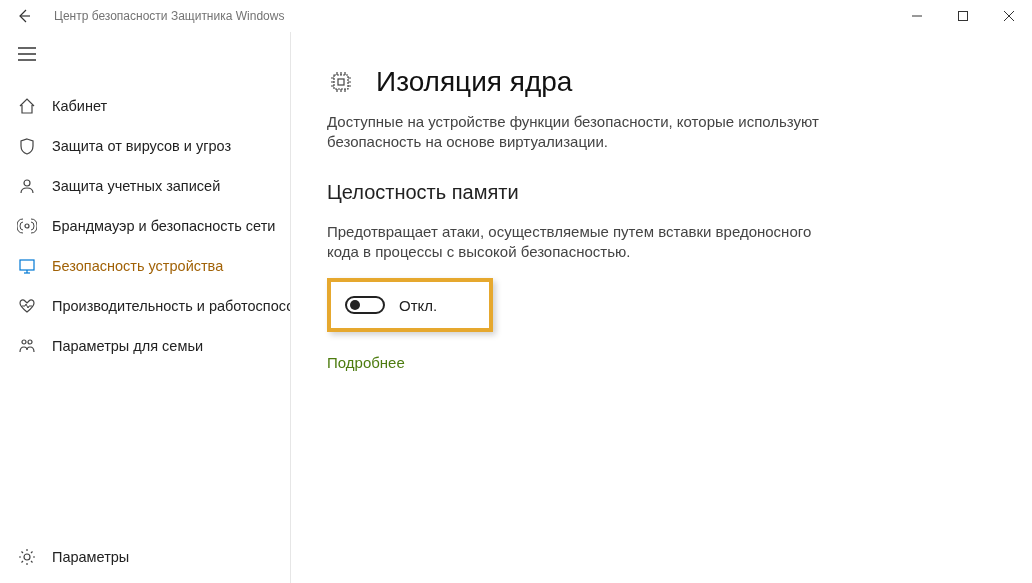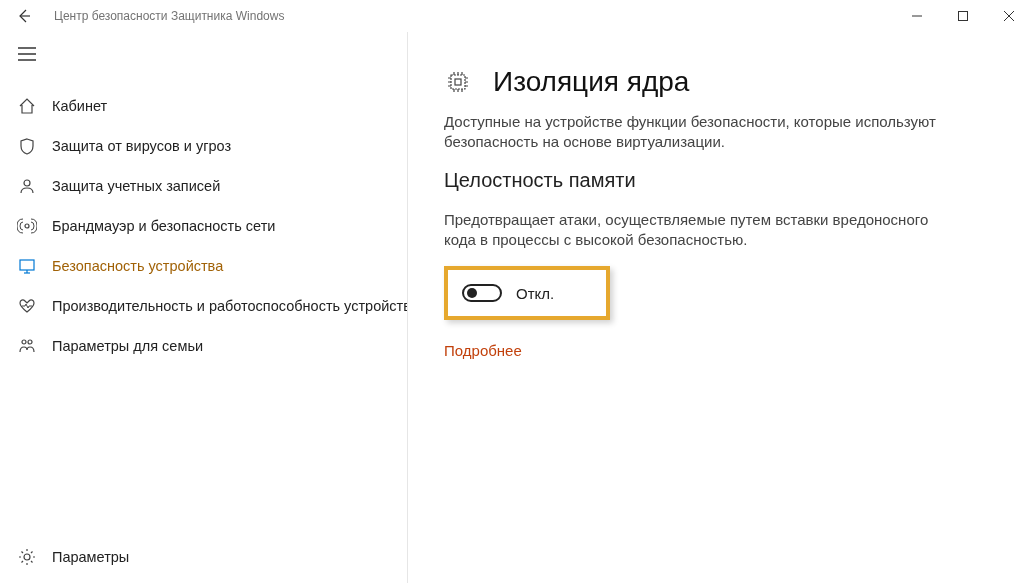--- a/index.html
+++ b/index.html
@@ -4,42 +4,42 @@
 <style>
   * { box-sizing: border-box; margin: 0; padding: 0; }
   html, body { width: 1032px; height: 583px; font-family: "Segoe UI", Arial, sans-serif; background: #fff; color: #000; overflow: hidden; }
   .titlebar { height: 32px; display: flex; align-items: center; position: relative; }
   .tb-back { width: 48px; height: 32px; display: flex; align-items: center; justify-content: center; cursor: pointer; }
   .tb-title { font-size: 12px; color: #737373; padding-left: 6px; }
   .tb-controls { position: absolute; right: 0; top: 0; display: flex; }
   .tb-btn { width: 46px; height: 32px; display: flex; align-items: center; justify-content: center; cursor: pointer; }
 
   .body { display: flex; height: calc(583px - 32px); }
-  .sidebar { width: 408px; border-right: 1px solid #e6e6e6; display: flex; flex-direction: column; position: relative; }
+  .sidebar { width: 291px; border-right: 1px solid #e6e6e6; display: flex; flex-direction: column; position: relative; }
   .hamburger { height: 44px; display: flex; align-items: center; padding-left: 18px; cursor: pointer; margin-bottom: 10px; }
   .nav { display: flex; flex-direction: column; }
   .nav-item { height: 40px; display: flex; align-items: center; cursor: pointer; padding-left: 16px; overflow: hidden; white-space: nowrap; }
   .nav-item .ico { width: 22px; height: 22px; display: flex; align-items: center; justify-content: center; flex-shrink: 0; }
   .nav-item .lbl { font-size: 14.5px; color: #222; padding-left: 14px; }
   .nav-item.active .lbl { color: #a16207; }
   .settings-item { margin-top: auto; margin-bottom: 6px; }
 
   .main { flex: 1; padding: 34px 36px; }
   .page-title-row { display: flex; align-items: center; gap: 21px; margin-bottom: 14px; }
   .page-title { font-size: 28px; font-weight: 400; color: #111; }
-  .page-desc { font-size: 15px; color: #444; line-height: 1.35; max-width: 520px; margin-bottom: 16px; }
+  .page-desc { font-size: 15px; color: #444; line-height: 1.35; max-width: 520px; margin-bottom: 28px; }
   .section-title { font-size: 20px; font-weight: 400; color: #222; margin-bottom: 18px; }
   .section-desc { font-size: 15px; color: #444; line-height: 1.35; max-width: 520px; margin-bottom: 16px; }
 
   .highlight-box { display: inline-block; border: 4px solid #e6a82e; padding: 14px 52px 14px 14px; margin-bottom: 14px; box-shadow: 3px 3px 6px rgba(0,0,0,0.18); }
   .toggle-row { display: flex; align-items: center; gap: 14px; }
   .toggle { width: 40px; height: 18px; border: 2px solid #222; border-radius: 10px; position: relative; cursor: pointer; background: #fff; }
   .toggle .knob { width: 10px; height: 10px; border-radius: 50%; background: #222; position: absolute; top: 2px; left: 3px; }
   .toggle-label { font-size: 15px; color: #222; }
-  .link { color: #c2410c; font-size: 15px; cursor: pointer; display: inline-block; margin-top: 8px; }
+  .link { color: #4d7c0f; font-size: 15px; cursor: pointer; display: inline-block; margin-top: 8px; }
 
   svg { display: block; }
 </style>
 </head>
 <body>
 
 <div class="titlebar">
   <div class="tb-back">
     <svg width="16" height="16" viewBox="0 0 16 16">
         <path d="M10 2 L4 8 L10 14" stroke="#333" stroke-width="1.2" fill="none"></path>

